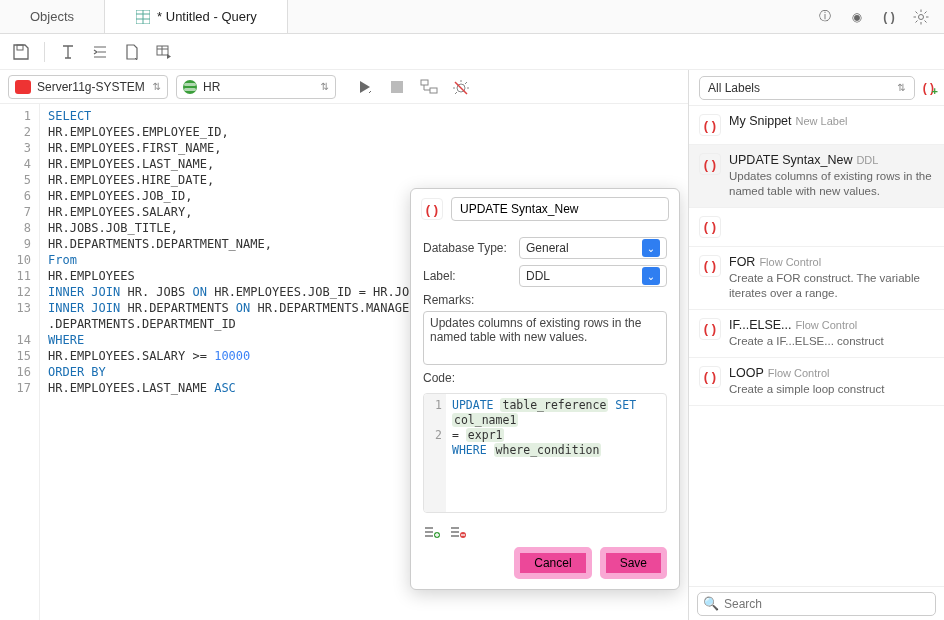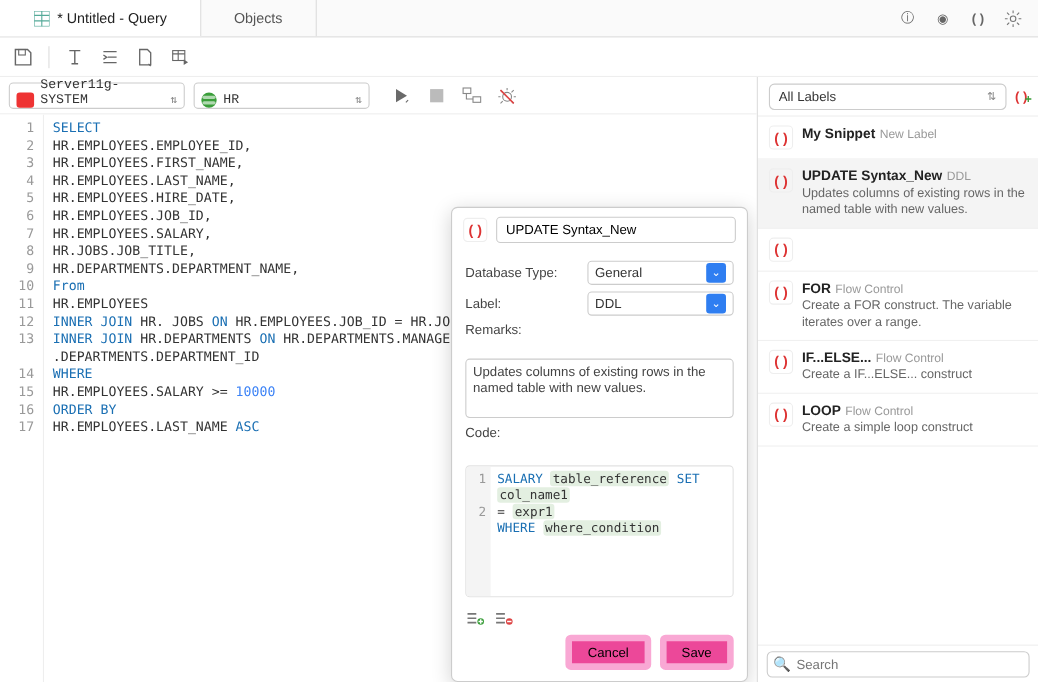--- a/index.html
+++ b/index.html
@@ -83,28 +83,27 @@
     .connection-bar {
       display: flex;
       align-items: center;
       height: 34px;
       padding: 0 8px;
       gap: 8px;
       border-bottom: 1px solid #eee;
     }
     .combo {
       display: flex;
-      align-items: flex-end;
+      align-items: center;
       border: 1px solid #ccc;
       border-radius: 4px;
       height: 24px;
       padding: 0 6px;
       background: #fff;
       gap: 6px;
-      font-family: Liberation Mono, monospace;
     }
     .combo.server { width: 160px; }
     .combo.db { width: 160px; }
     .combo .arrows { margin-left:auto; color:#888; font-size:10px;}
     .oracle-badge {
       width:16px; height:14px; border-radius:3px; background:#e33; display:inline-block;
     }
     .db-badge {
       width:14px; height:14px; border-radius:7px; background:#3a9e3a; display:inline-block;
       position:relative;
@@ -167,21 +166,21 @@
       border: 1px solid #ccc;
       border-radius: 4px;
       height: 24px;
       padding: 0 8px;
       font-size: 12px;
       margin-left:8px;
     }
     .modal-body { padding: 4px 12px 0 12px;}
     .form-row {
       display:flex; align-items:center; margin: 6px 0;
-      gap:19px;
+      gap:4px;
       justify-content:flex-end;
     }
     .form-row label { width: 92px; color:#444; }
     .select {
       flex:1;
       display:flex; align-items:center;
       border:1px solid #ccc; border-radius:4px;
       height:22px; padding:0 6px; background:#fff;
     }
     .select .caret {
@@ -242,54 +241,54 @@
       border-bottom:1px solid #f0f0f0;
       align-items:flex-start;
     }
     .snippet.selected{ background:#f4f4f4;}
     .snip-icon{
       width:22px; height:22px; flex-shrink:0;
       display:flex; align-items:center; justify-content:center;
       border:1px solid #eee; border-radius:4px;
     }
     .snip-icon .br { color:#d33; font-weight:bold; font-size:13px;}
-    .snip-body .title { font-weight:700; font-size:12.5px; color:#222;}
+    .snip-body .title { font-weight:400; font-size:12.5px; color:#222;}
     .snip-body .tag { font-size:11px; color:#999; margin-left:4px; font-weight:400;}
     .snip-body .desc { font-size:11.5px; color:#666; margin-top:2px; line-height:1.3;}
     .search-bar{
       height:34px; padding:5px 8px; border-top:1px solid #eee;
     }
     .search-input{
       width:100%; height:24px; border:1px solid #ccc; border-radius:5px;
       padding:0 8px 0 26px; font-size:12px;
       background: #fff;
     }
     .search-wrap{ position:relative;}
     .search-wrap .sicon{
       position:absolute; left:6px; top:4px; color:#888; font-size:13px;
     }
     svg { display:block; }
   </style>
 </head>
 <body>
 
 <div class="tabs-row">
+  <div class="tab">
+    <span>Objects</span>
+  </div>
   <div class="tab active">
     <span class="tab-icon">
       <svg width="14" height="14" viewBox="0 0 14 14">
           <rect x="0" y="0" width="14" height="14" fill="none" stroke="#5a9" stroke-width="1"></rect>
           <line x1="0" y1="4" x2="14" y2="4" stroke="#5a9"></line>
           <line x1="0" y1="9" x2="14" y2="9" stroke="#5a9"></line>
           <line x1="7" y1="0" x2="7" y2="14" stroke="#5a9"></line>
         </svg>
     </span>
     <span>* Untitled - Query</span>
-  </div>
-  <div class="tab">
-    <span>Objects</span>
   </div>
   <div class="header-icons">
     <span>ⓘ</span>
     <span>◉</span>
     <span class="braces-blue">( )</span>
     <span>
       <svg width="16" height="16" viewBox="0 0 16 16">
           <circle cx="8" cy="8" r="2.5" fill="none" stroke="#777"></circle>
           <g stroke="#777" stroke-width="1">
             <line x1="8" y1="0.5" x2="8" y2="3"></line>
@@ -435,21 +434,21 @@
         </div>
         <div class="form-row" style="flex-direction:column; align-items:flex-start;">
           <label>Code:</label>
           <div class="code-mini">
             <div class="mg" id="mini-gutter">
                 <div>1</div>
                 <div></div>
                 <div>2</div>
               </div>
             <div class="mc" id="mini-code">
-                <div><span class="kw">SALARY</span><span> </span><span class="ph">table_reference</span><span> </span><span class="kw">SET</span><span> </span><span class="ph">col_name1</span></div>
+                <div><span class="kw">UPDATE</span><span> </span><span class="ph">table_reference</span><span> </span><span class="kw">SET</span><span> </span><span class="ph">col_name1</span></div>
                 <div><span>= </span><span class="ph">expr1</span></div>
                 <div><span class="kw">WHERE</span><span> </span><span class="ph">where_condition</span></div>
               </div>
           </div>
         </div>
       </div>
       <div class="mini-tool">
         <span>
           <svg width="18" height="14" viewBox="0 0 18 14">
               <path d="M2 3h8M2 7h8M2 11h8" stroke="#777" stroke-width="1.5"></path>

